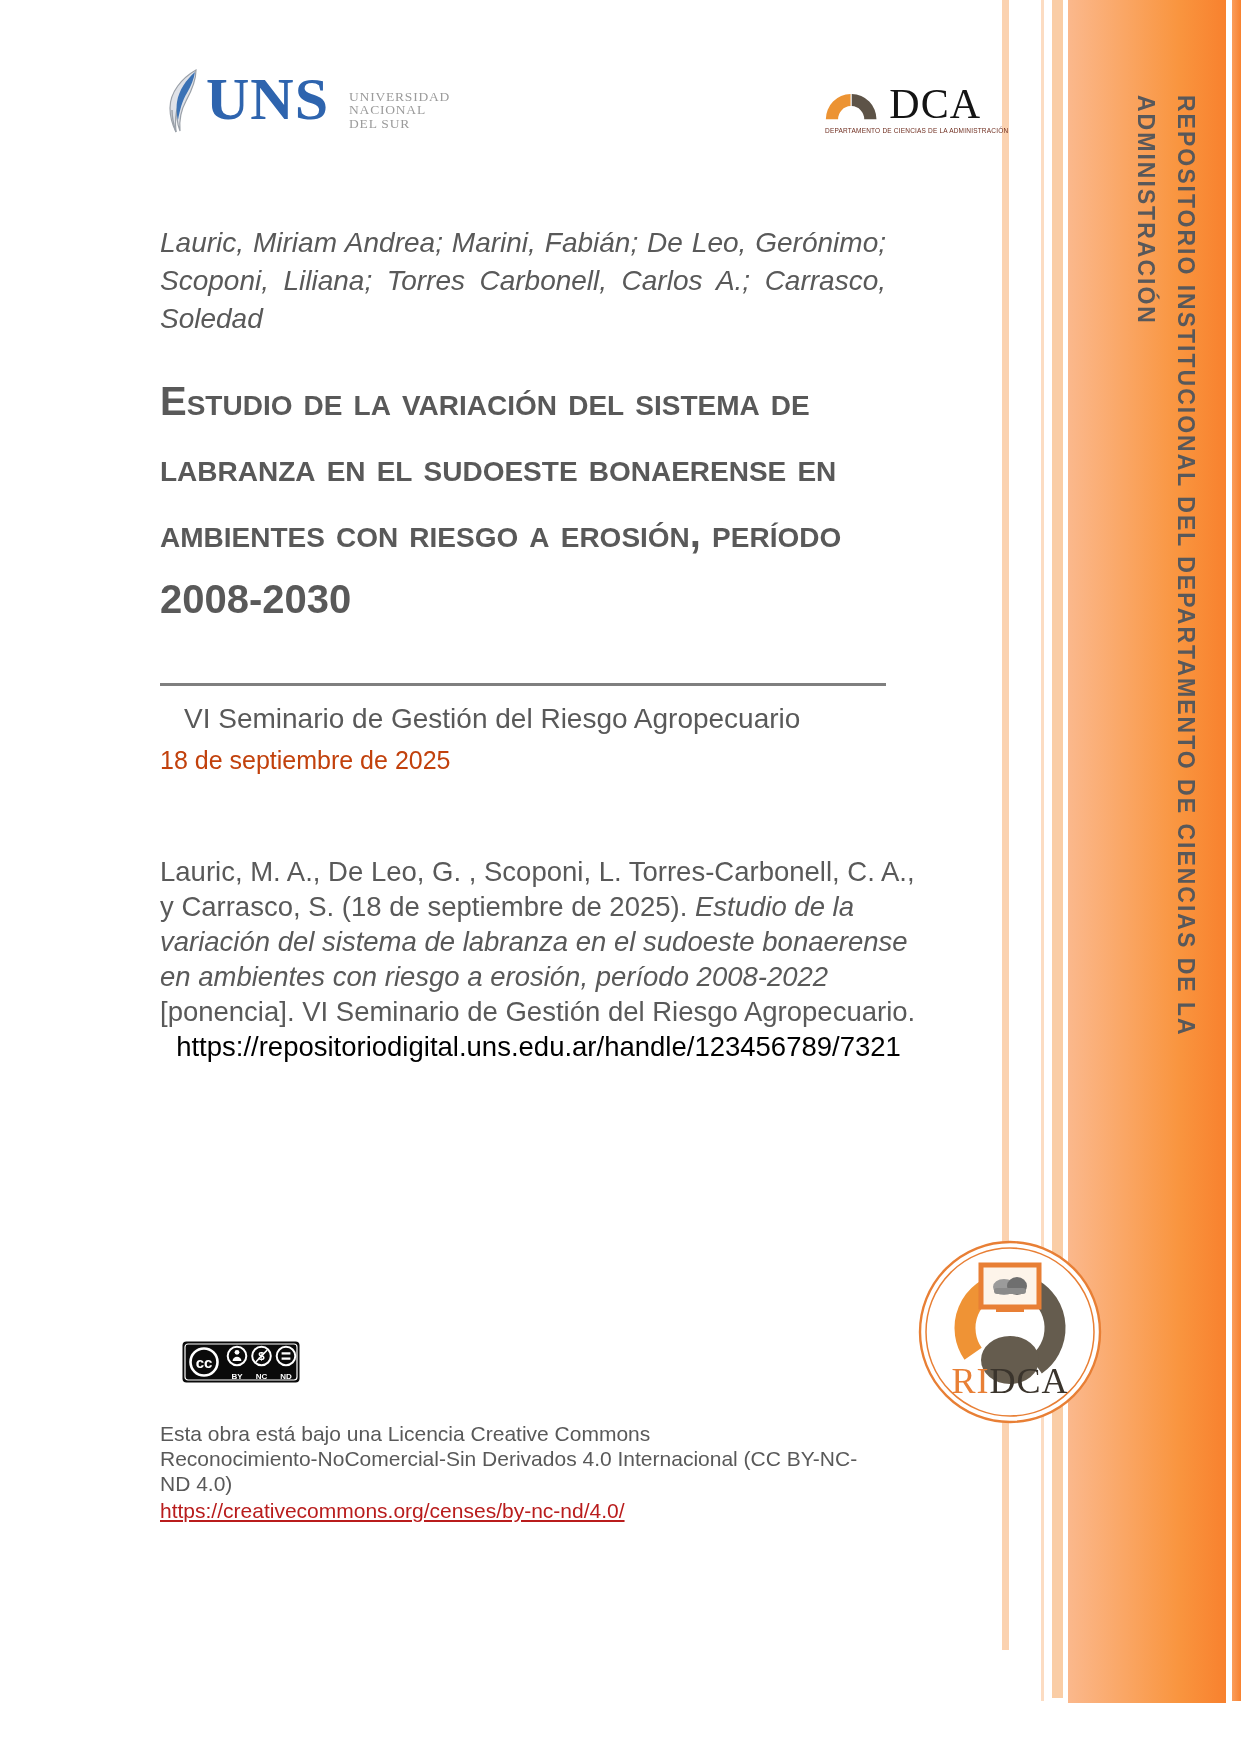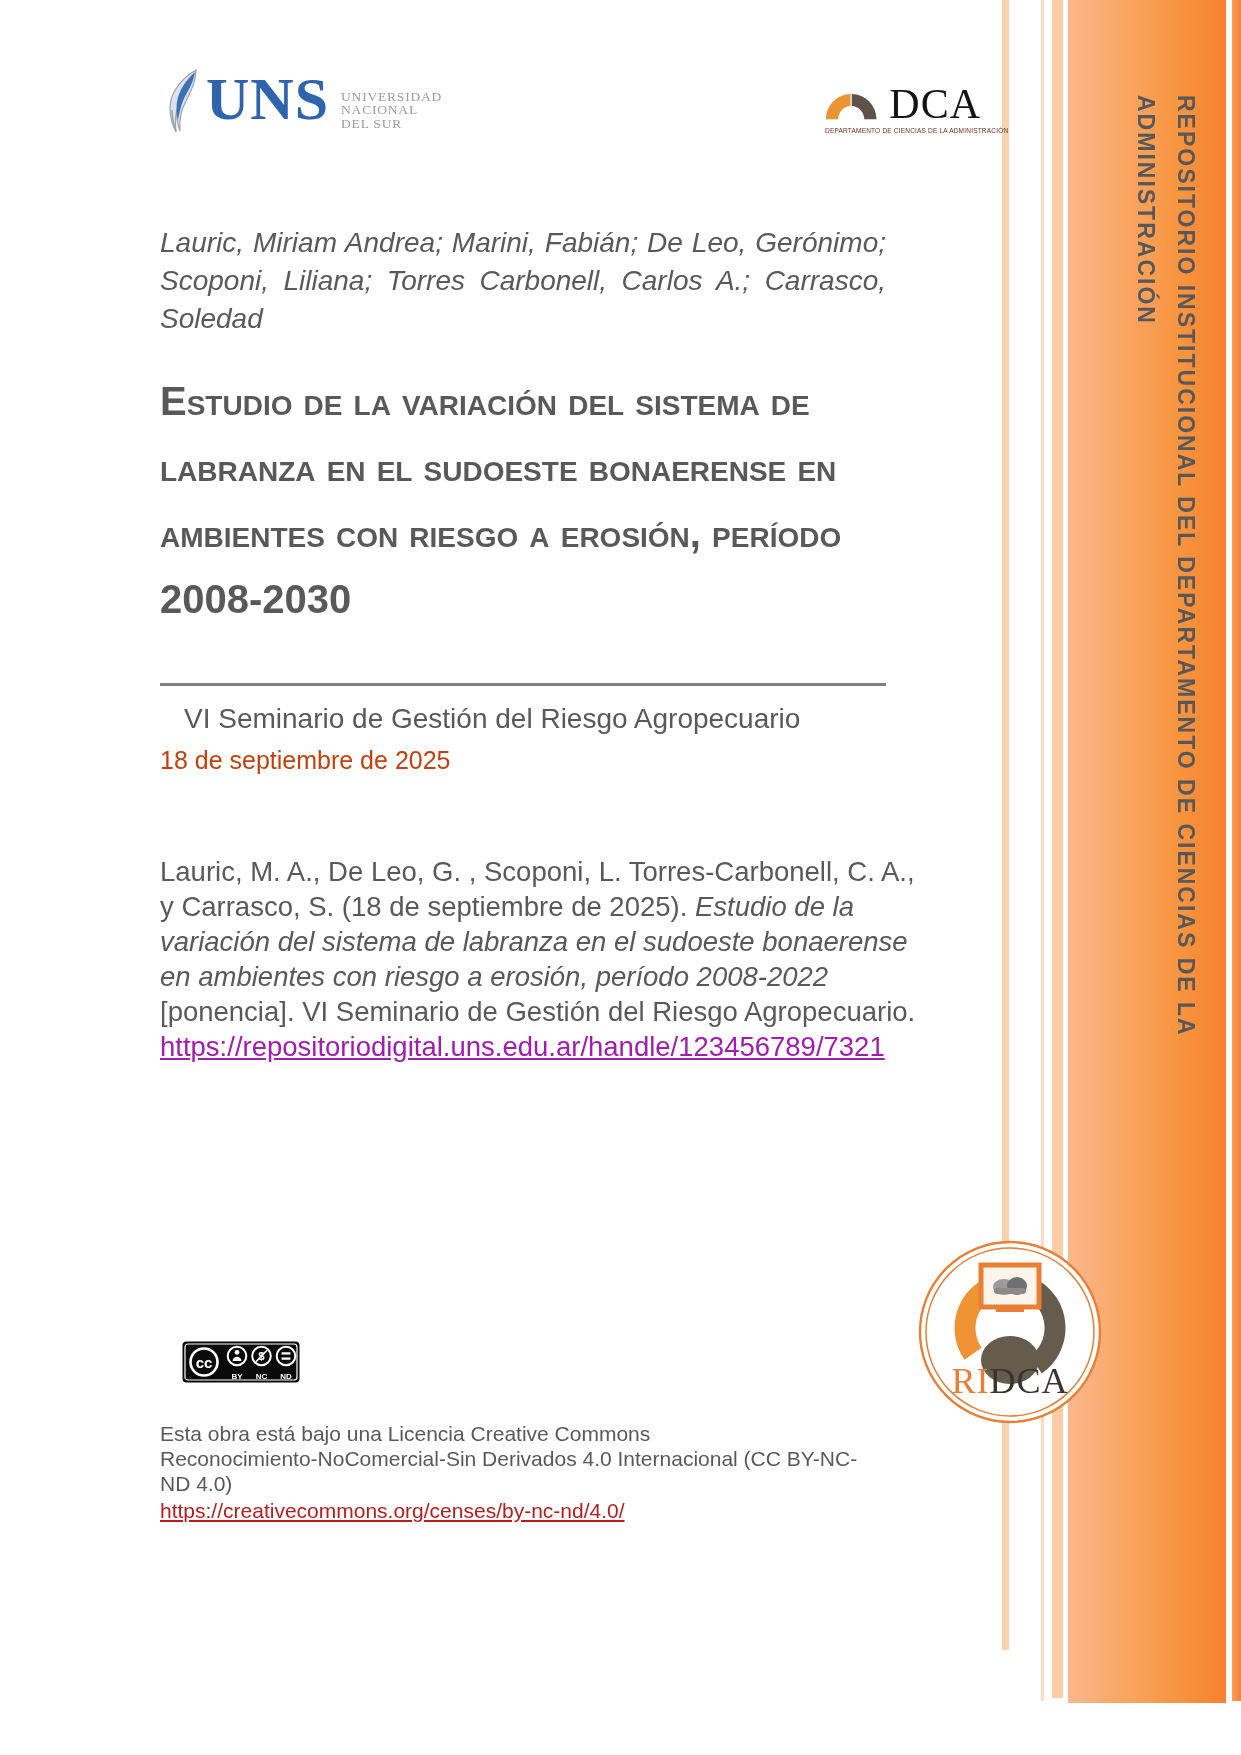--- a/index.html
+++ b/index.html
@@ -26,21 +26,21 @@
     line-height:40px; color:#58585a; white-space:nowrap;
   }
 
   
   .uns-logo { position:absolute; left:162px; top:64px; display:flex; align-items:center; }
   .uns-feather { margin-top:4px; }
   .uns-acronym {
     font-family:"Liberation Serif", serif; font-weight:bold;
     font-size:60px; line-height:62px; color:#2e64ae; letter-spacing:1px; margin-left:2px;
   }
-  .uns-name { margin-left:12px; margin-top:22px; font-family:"Liberation Serif", serif;
+  .uns-name { margin-left:20px; margin-top:22px; font-family:"Liberation Serif", serif;
     font-size:13.5px; line-height:13.5px; color:#9b9b9b; letter-spacing:0.8px; }
 
   
   .dca-logo { position:absolute; left:825px; top:84px; width:156px; }
   .dca-top { display:flex; align-items:flex-end; }
   .dca-acronym { font-family:"Liberation Serif", serif; font-size:42px; line-height:40px;
     color:#141414; margin-left:12px; letter-spacing:1px; }
   .dca-caption { margin-top:3px; font-size:6.5px; letter-spacing:0.2px; color:#6e2c1e; white-space:nowrap; }
 
   
@@ -59,21 +59,21 @@
   .event-name { position:absolute; left:160px; top:703px; width:760px;
     font-size:28px; color:#595959;margin-left:24px; }
   .event-date { position:absolute; left:160px; top:746px; width:600px;
     font-size:25px; color:#c2410c; }
 
   .citation {
     position:absolute; left:160px; top:854px; width:757px;
     font-size:27.5px; line-height:35px; color:#595959;
   }
   .citation .it { font-style:italic; }
-  a.doc-link { display:block; color:#a21caf; text-decoration:underline; cursor:pointer; }
+  a.doc-link { display:block; color:#000000; cursor:pointer;text-align:center; }
 
   
   .cc-badge { position:absolute; left:182px; top:1341px; }
   .license {
     position:absolute; left:160px; top:1404px; width:700px;
     font-size:21px; line-height:25px; color:#595959;margin-top:17px;
   }
   a.license-link { display:block; margin-top:2px; color:#b91c1c; text-decoration:underline;
     font-size:21px; cursor:pointer; }
 

